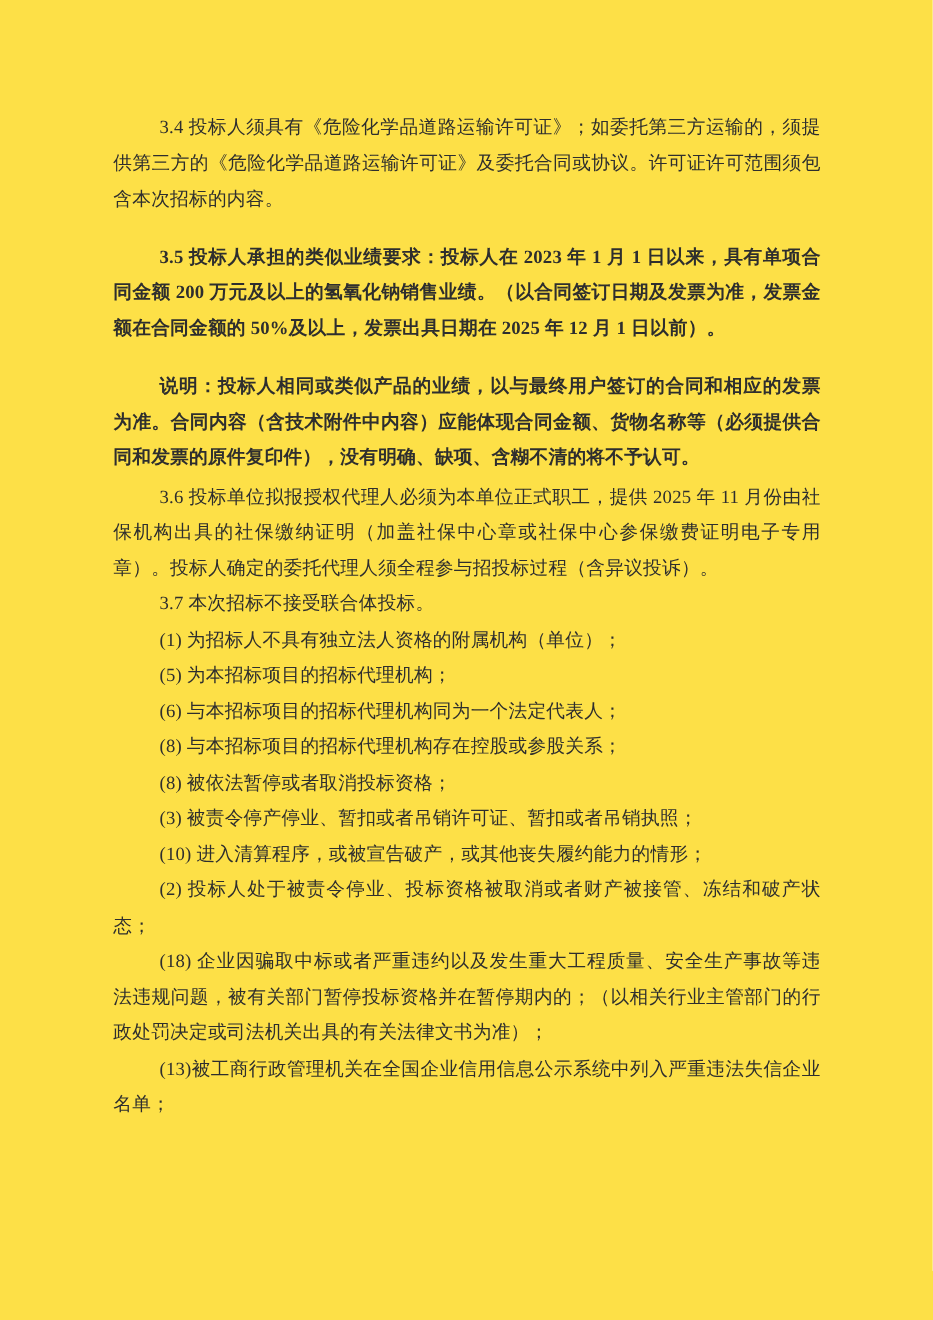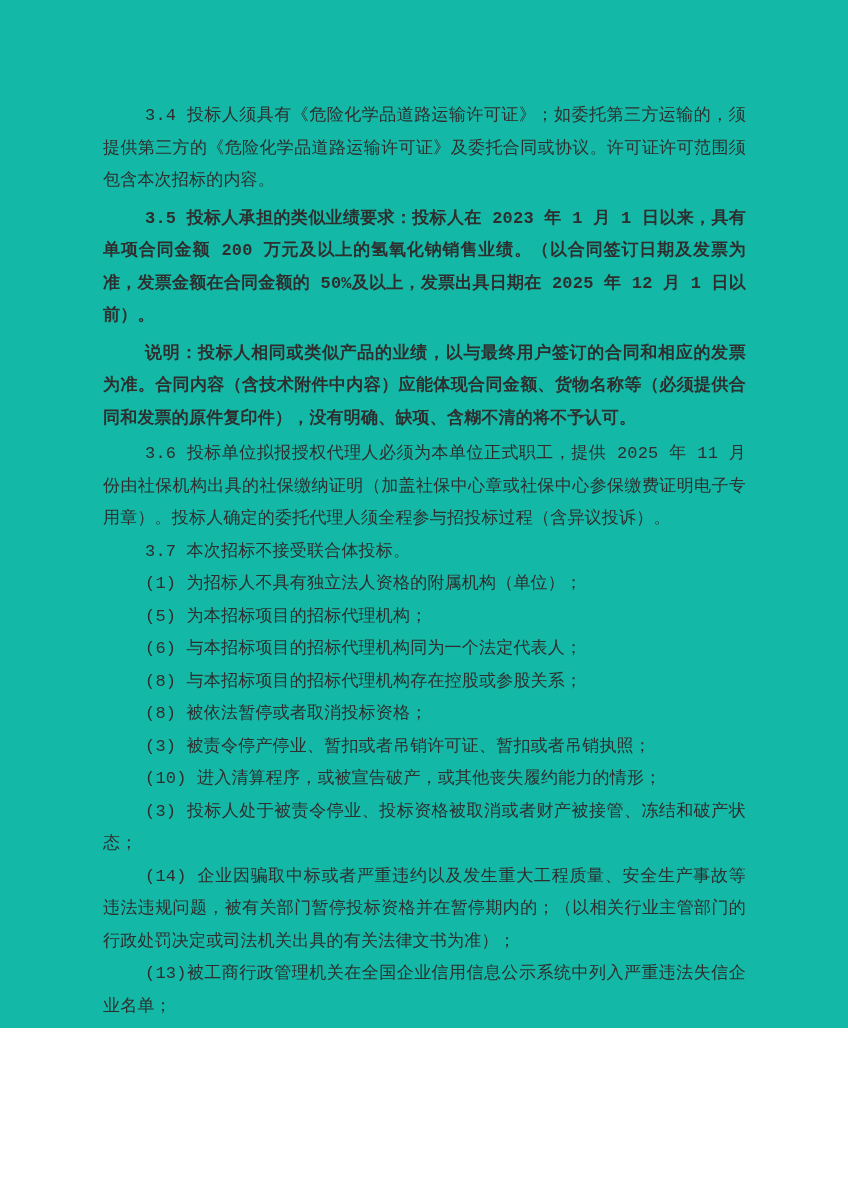--- a/index.html
+++ b/index.html
@@ -3,62 +3,62 @@
 <meta charset="utf-8">
 <style>
   html, body {
     margin: 0;
     padding: 0;
     background: #ffffff;
   }
   .page {
     position: relative;
     width: 848px;
-    height: 1028px;
-    background: #14b8a6;
+    height: 1200px;
+    background: #fde047;
     overflow: hidden;
-    font-family: Liberation Mono, monospace;
+    font-family: Liberation Serif, serif;
   }
   .content {
     position: absolute;
     top: 100px;
     left: 103px;
     width: 643px;
     color: #2e2e2e;
     font-size: 17px;
     line-height: 32.5px;
     text-align: justify;
     letter-spacing: 0.2px;
   }
   .para {
     margin: 0;
     padding: 0;
     text-indent: 42px;
     font-weight: 400;
   }
   .para.bold {
     font-weight: 700;
-    margin-top: 5px;
+    margin-top: 20px;
     margin-bottom: 3px;
   }
 </style>
 </head>
 <body>
 
 <div class="page">
   <div class="content" id="content">
       <p class="para">3.4 投标人须具有《危险化学品道路运输许可证》；如委托第三方运输的，须提供第三方的《危险化学品道路运输许可证》及委托合同或协议。许可证许可范围须包含本次招标的内容。</p>
       <p class="para bold">3.5 投标人承担的类似业绩要求：投标人在 2023 年 1 月 1 日以来，具有单项合同金额 200 万元及以上的氢氧化钠销售业绩。（以合同签订日期及发票为准，发票金额在合同金额的 50%及以上，发票出具日期在 2025 年 12 月 1 日以前）。</p>
       <p class="para bold">说明：投标人相同或类似产品的业绩，以与最终用户签订的合同和相应的发票为准。合同内容（含技术附件中内容）应能体现合同金额、货物名称等（必须提供合同和发票的原件复印件），没有明确、缺项、含糊不清的将不予认可。</p>
       <p class="para">3.6 投标单位拟报授权代理人必须为本单位正式职工，提供 2025 年 11 月份由社保机构出具的社保缴纳证明（加盖社保中心章或社保中心参保缴费证明电子专用章）。投标人确定的委托代理人须全程参与招投标过程（含异议投诉）。</p>
       <p class="para">3.7 本次招标不接受联合体投标。</p>
       <p class="para">(1) 为招标人不具有独立法人资格的附属机构（单位）；</p>
       <p class="para">(5) 为本招标项目的招标代理机构；</p>
       <p class="para">(6) 与本招标项目的招标代理机构同为一个法定代表人；</p>
       <p class="para">(8) 与本招标项目的招标代理机构存在控股或参股关系；</p>
       <p class="para">(8) 被依法暂停或者取消投标资格；</p>
       <p class="para">(3) 被责令停产停业、暂扣或者吊销许可证、暂扣或者吊销执照；</p>
       <p class="para">(10) 进入清算程序，或被宣告破产，或其他丧失履约能力的情形；</p>
-      <p class="para">(3) 投标人处于被责令停业、投标资格被取消或者财产被接管、冻结和破产状态；</p>
-      <p class="para">(14) 企业因骗取中标或者严重违约以及发生重大工程质量、安全生产事故等违法违规问题，被有关部门暂停投标资格并在暂停期内的；（以相关行业主管部门的行政处罚决定或司法机关出具的有关法律文书为准）；</p>
+      <p class="para">(2) 投标人处于被责令停业、投标资格被取消或者财产被接管、冻结和破产状态；</p>
+      <p class="para">(18) 企业因骗取中标或者严重违约以及发生重大工程质量、安全生产事故等违法违规问题，被有关部门暂停投标资格并在暂停期内的；（以相关行业主管部门的行政处罚决定或司法机关出具的有关法律文书为准）；</p>
       <p class="para">(13)被工商行政管理机关在全国企业信用信息公示系统中列入严重违法失信企业名单；</p>
     </div>
 </div>
 
 </body></html>

